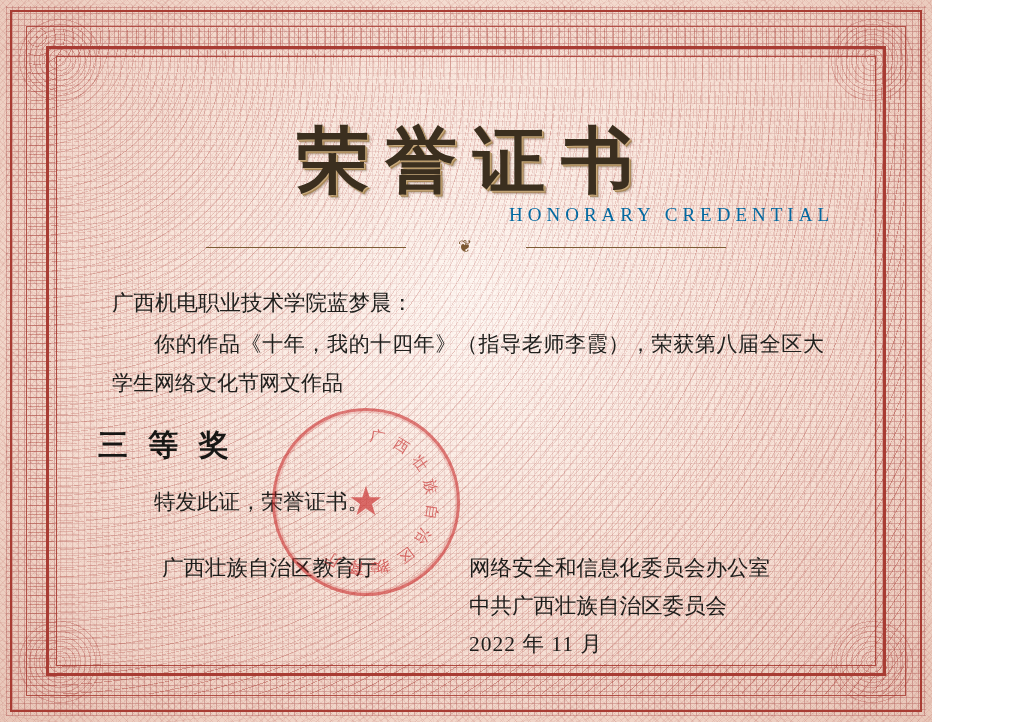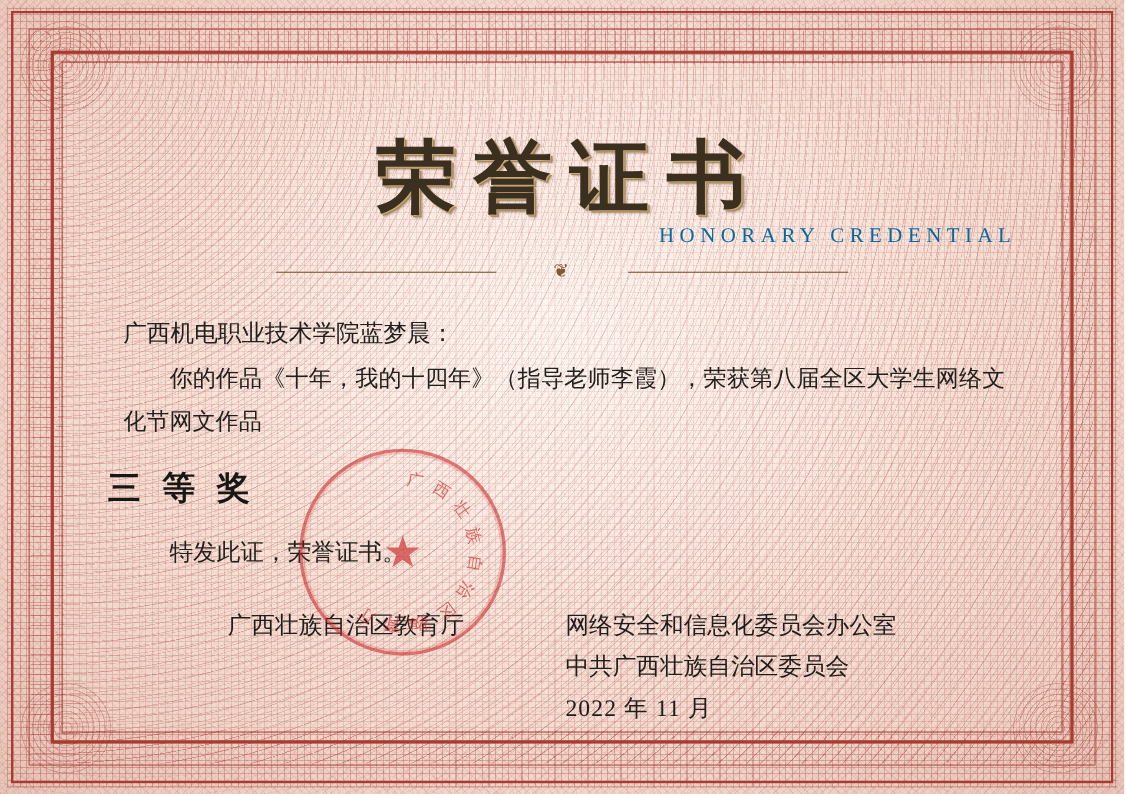--- a/index.html
+++ b/index.html
@@ -2,21 +2,21 @@
 <html><head>
 <meta charset="utf-8">
 <style>
   html, body {
     margin: 0;
     padding: 0;
     background: #ffffff;
   }
   #certificate {
     position: relative;
-    width: 1022px;
+    width: 932px;
     height: 722px;
     overflow: hidden;
     font-family: "Liberation Serif", serif;
     background: #f6e0d5;
   }
 
   
   .layer {
     position: absolute;
     inset: 0;
@@ -168,21 +168,21 @@
     transform: translateX(-50%);
     color: #7d5a33;
     font-size: 17px;
     line-height: 22px;
     letter-spacing: 2px;
   }
 
   .body-text {
     margin-top: 26px;
     color: #20201e;
-    font-family: Liberation Serif, serif;
+    font-family: Liberation Sans, sans-serif;
     font-size: 21px;
     line-height: 1.85;
   }
   .salutation {
     margin: 0 0 2px 14px;
     font-size: 21.5px;
   }
   .para {
     margin: 0 10px 12px 14px;
     text-indent: 2em;

